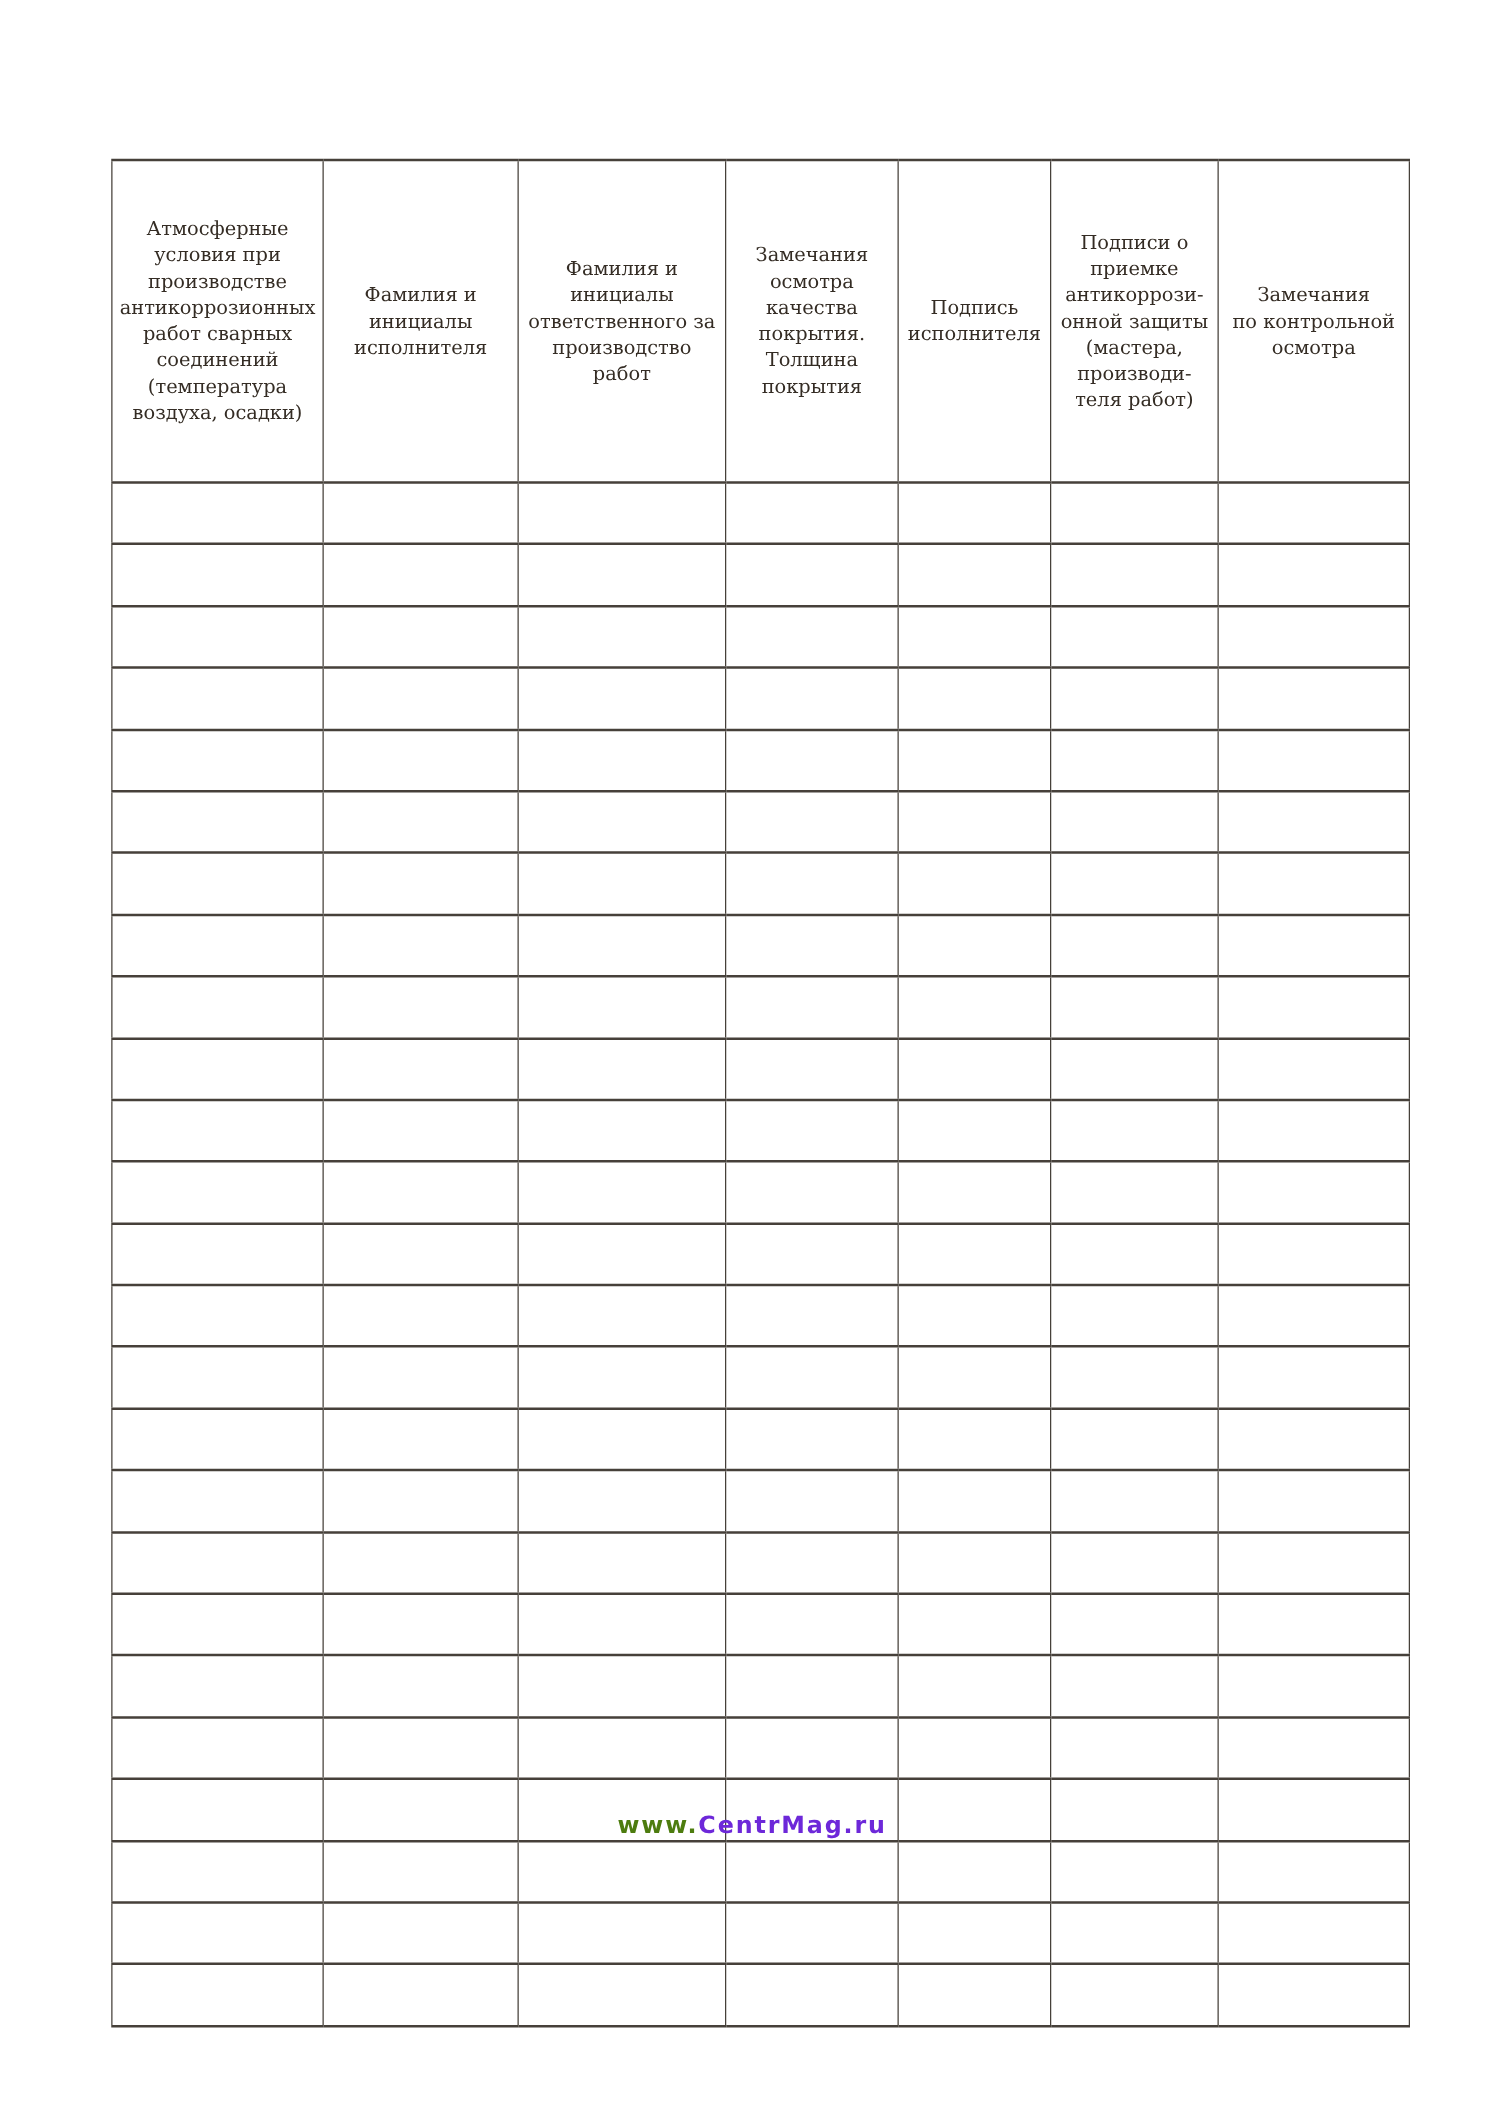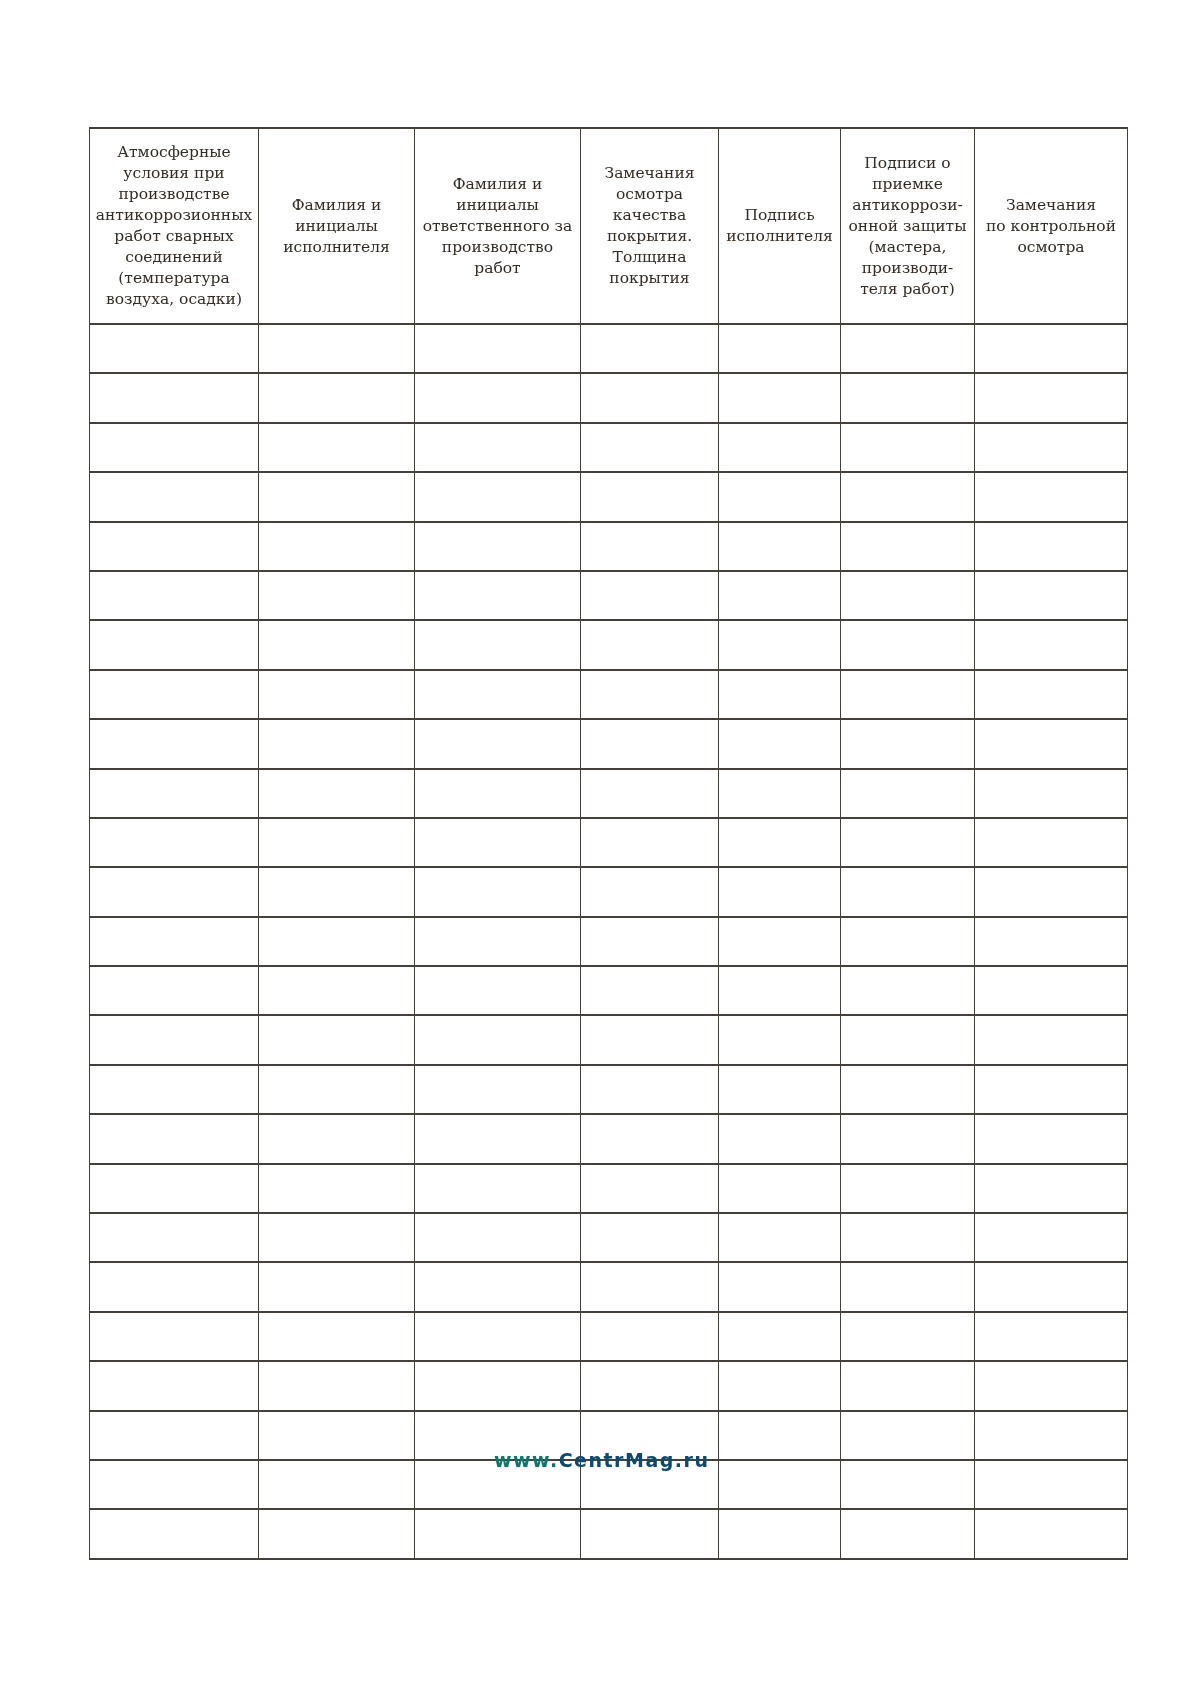--- a/index.html
+++ b/index.html
@@ -20,21 +20,21 @@
     border-collapse: collapse;
     table-layout: fixed;
   }
   .journal-table th, .journal-table td {
     border-left: 1.5px solid #46403a;
     border-right: 1.5px solid #46403a;
     border-top: 2px solid #46403a;
     border-bottom: 2px solid #46403a;
     background: #ffffff;
   }
-  .journal-table thead tr { height: 196px; }
+  .journal-table thead tr { height: 258px; }
   .journal-table th {
     font-weight: normal;
     font-size: 15.5px;
     line-height: 21px;
     color: #342c24;
     text-align: center;
     vertical-align: middle;
     white-space: pre-line;
     padding: 2px 3px;
   }
@@ -43,22 +43,22 @@
     position: absolute;
     left: 494px;
     top: 1449px;
     font-family: "DejaVu Sans", "Liberation Sans", sans-serif;
     font-weight: bold;
     font-size: 19px;
     letter-spacing: 1.5px;
     white-space: nowrap;
     pointer-events: none;
   }
-  .wm-prefix { color: #0f766e; }
-  .wm-rest  { color: #0c4a6e; }
+  .wm-prefix { color: #4d7c0f; }
+  .wm-rest  { color: #6d28d9; }
 </style>
 </head>
 <body>
 
 <div class="page">
 
   <table class="journal-table">
     <colgroup>
       <col style="width:169px">
       <col style="width:156px">

